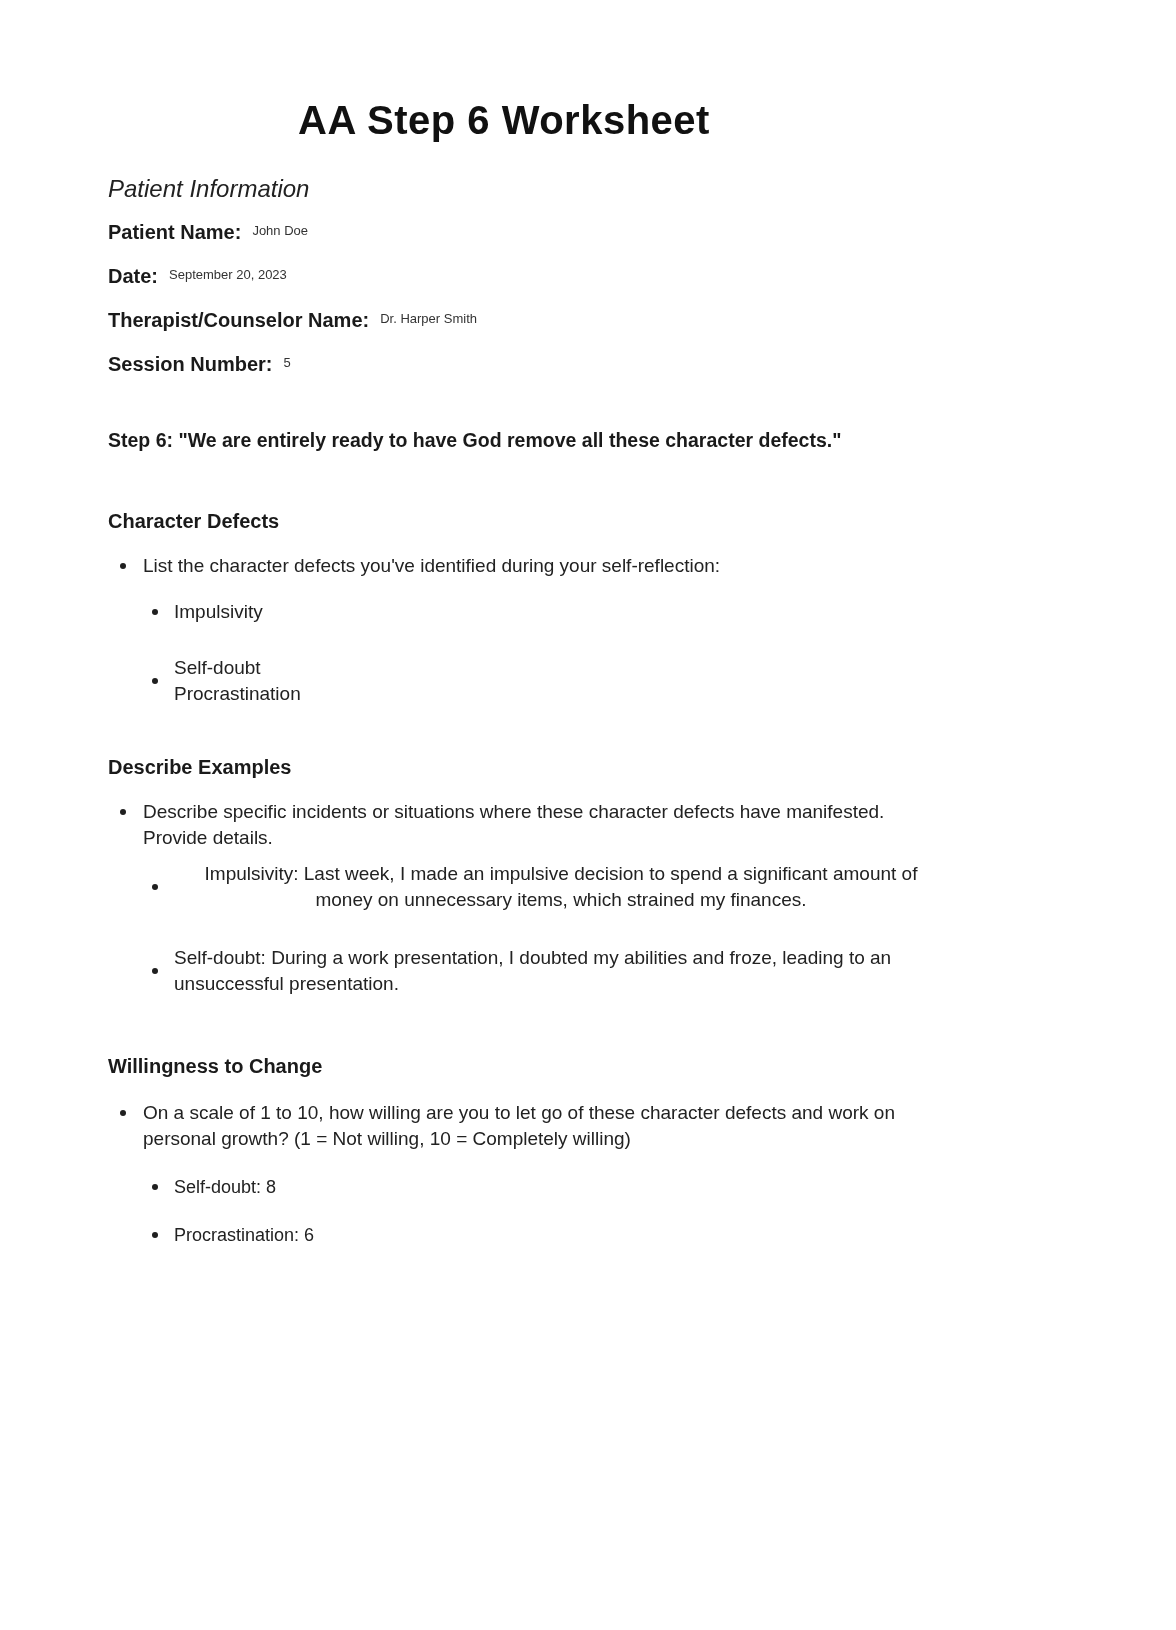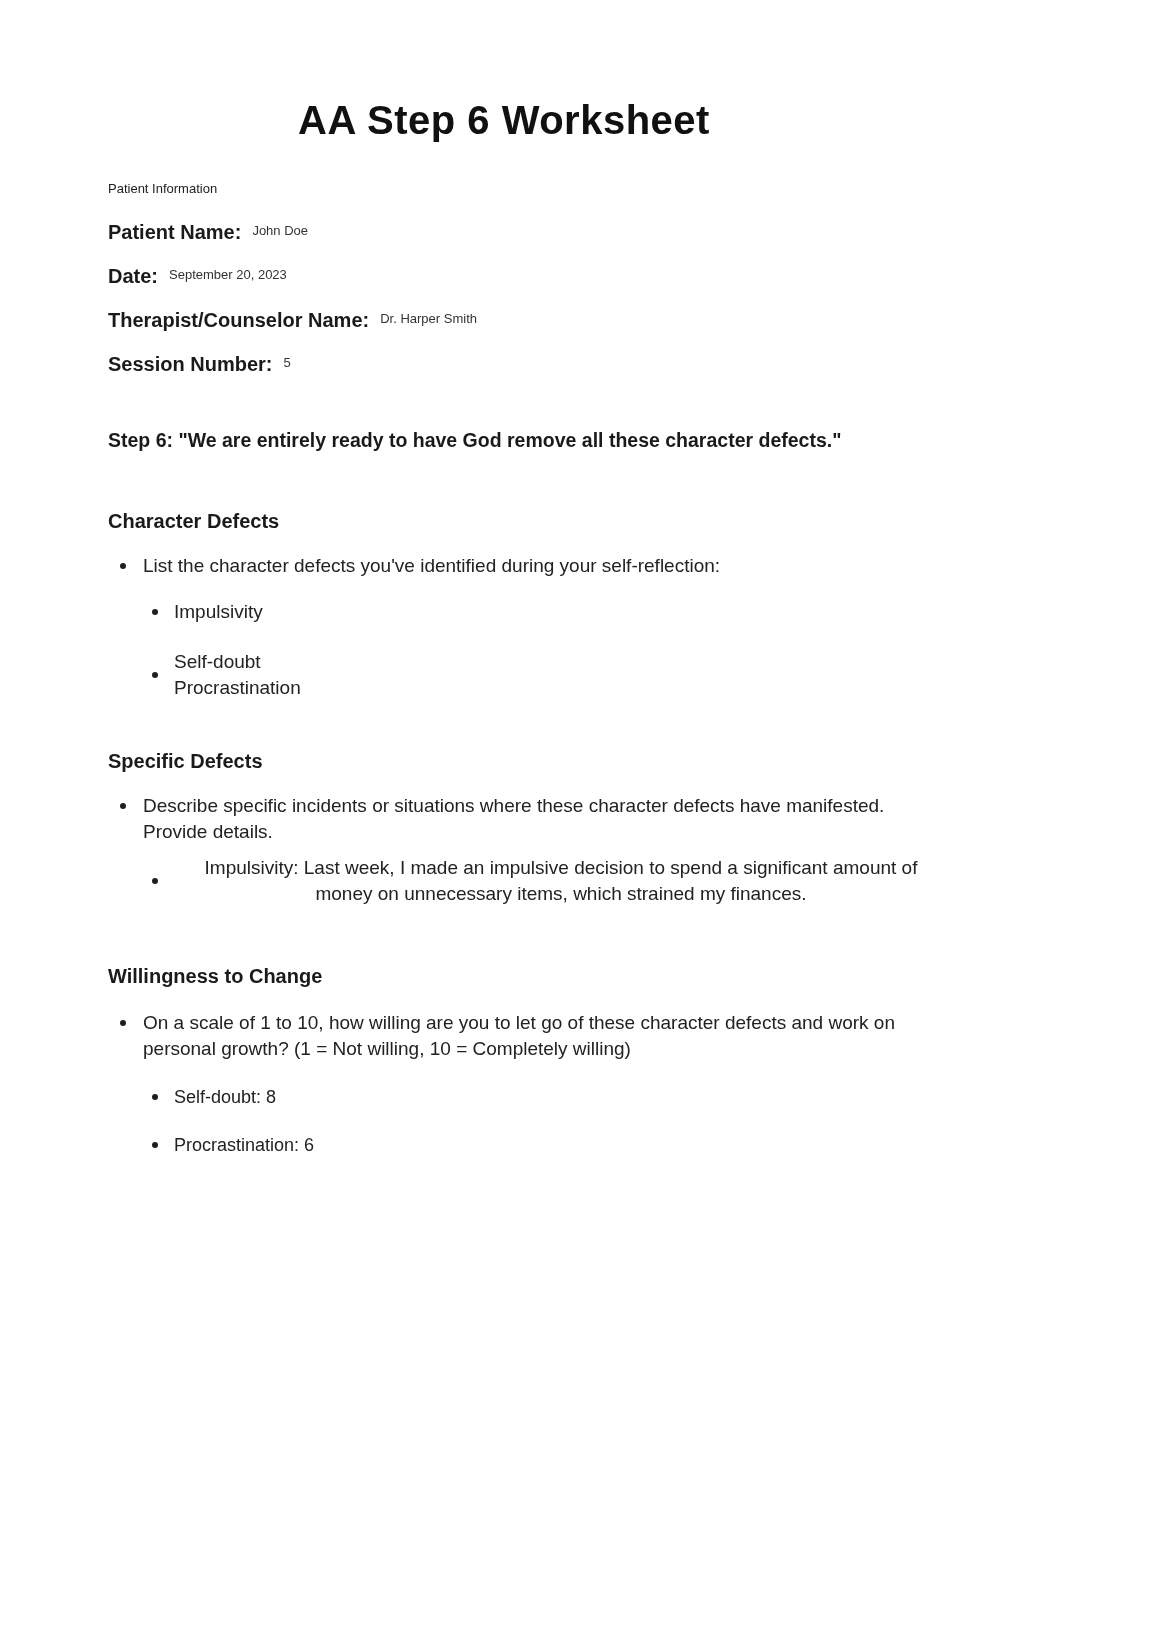--- a/index.html
+++ b/index.html
@@ -20,21 +20,22 @@
     font-size: 40px;
     font-weight: bold;
     line-height: 44px;
     text-align: center;
     color: #111111;
     letter-spacing: 0.5px;
     margin-right: 48px; 
   }
   .pi-heading {
     margin-top: 36px;
-    font-size: 13px;
+    font-size: 24px;
+    font-style: italic;
     line-height: 22px;
     color: #222222;
   }
   .field-row {
     margin-top: 20px;
     display: flex;
     align-items: flex-start;
     height: 24px;
   }
   .field-label {
@@ -79,21 +80,21 @@
   .li2 .marker { width: 22px; align-self: center; }
   .dot {
     width: 6px; height: 6px;
     border-radius: 50%;
     background: #1f1f1f;
     flex: none;
   }
   .li1 .li-text { max-width: 880px; }
   .li2 .li-text { max-width: 840px; white-space: pre-line; }
   .mt20 { margin-top: 20px; }
-  .mt30 { margin-top: 24px; }
+  .mt30 { margin-top: 30px; }
   .mt10 { margin-top: 10px; text-align: center; }
   .mt32 { margin-top: 32px; }
   .mt42 { margin-top: 42px; }
   .mt22 { margin-top: 22px; }
   .rating { font-size: 18px; }
 </style>
 </head>
 <body>
 
 <div class="page">
@@ -141,36 +142,42 @@
   </div>
 
   <div class="li li2 mt30">
     <span class="marker">
         <span class="dot"></span>
       </span>
     <span class="li-text">Self-doubt
 Procrastination</span>
   </div>
 
-  <h2 class="section-heading sh-se">Specific Defects</h2>
+  <h2 class="section-heading sh-se">Describe Examples</h2>
 
   <div class="li li1 mt20">
     <span class="marker">
         <span class="dot"></span>
       </span>
     <span class="li-text">Describe specific incidents or situations where these character defects have manifested. Provide details.</span>
   </div>
 
   <div class="li li2 mt10">
     <span class="marker">
         <span class="dot"></span>
       </span>
     <span class="li-text">Impulsivity: Last week, I made an impulsive decision to spend a significant amount of money on unnecessary items, which strained my finances.</span>
   </div>
 
+  <div class="li li2 mt32">
+    <span class="marker">
+        <span class="dot"></span>
+      </span>
+    <span class="li-text">Self-doubt: During a work presentation, I doubted my abilities and froze, leading to an unsuccessful presentation.</span>
+  </div>
 
 
   <h2 class="section-heading sh-wc">Willingness to Change</h2>
 
   <div class="li li1 mt22">
     <span class="marker">
         <span class="dot"></span>
       </span>
     <span class="li-text">On a scale of 1 to 10, how willing are you to let go of these character defects and work on personal growth? (1 = Not willing, 10 = Completely willing)</span>
   </div>

